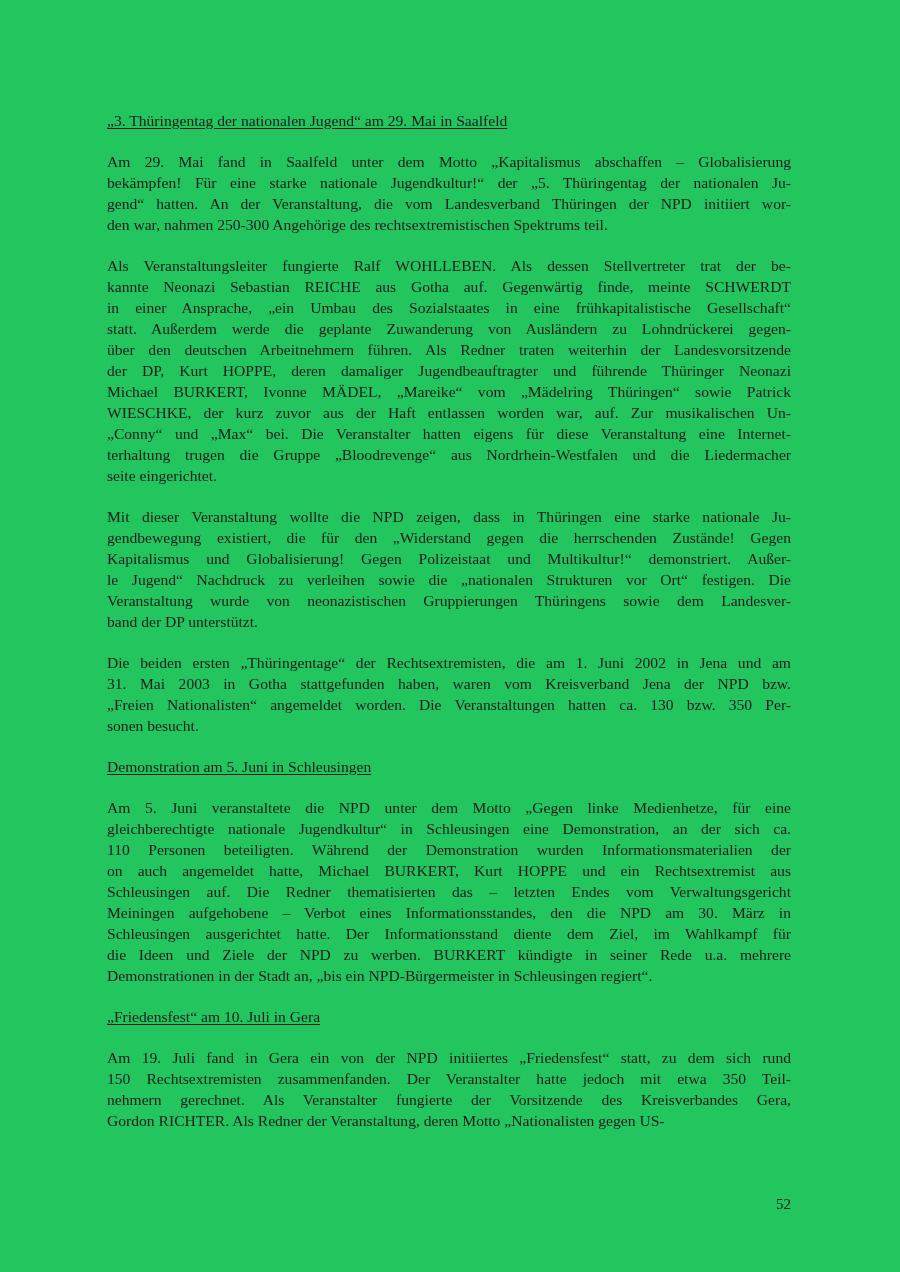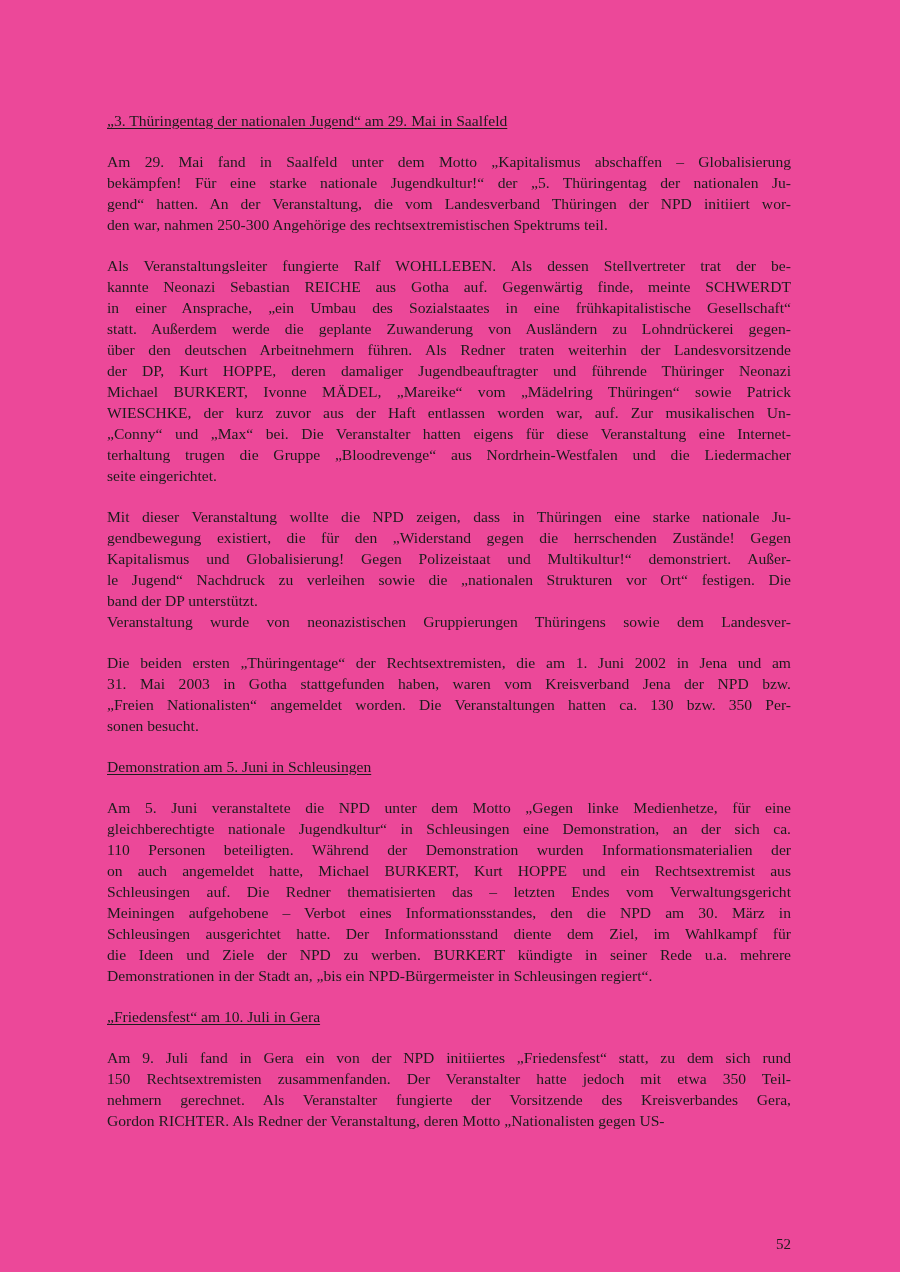--- a/index.html
+++ b/index.html
@@ -4,21 +4,21 @@
 <style>
   html, body { margin: 0; padding: 0; }
   body {
     width: 900px; height: 1272px;
     background: #ffffff;
     font-family: "Liberation Serif", "DejaVu Serif", serif;
   }
   .page {
     position: relative;
     width: 900px; height: 1272px;
-    background: #ec4899;
+    background: #22c55e;
     color: #1c1c1c;
     overflow: hidden;
   }
   .content {
     position: absolute;
     left: 107px; top: 110px;
     width: 684px;
     font-size: 15.6px;
     line-height: 21px;
   }
@@ -36,21 +36,20 @@
   .line.last {
     text-align-last: left;
   }
   .page-number {
     position: absolute;
     top: 1194px;
     right: 109px;
     font-size: 15px;
     line-height: 21px;
     color: #1c1c1c;
-    margin-top: 40px;
   }
 </style>
 </head>
 <body>
 
 <div class="page">
   <div class="content" id="content">
       <div class="block heading">„3. Thüringentag der nationalen Jugend“ am 29. Mai in Saalfeld</div>
       <div class="block paragraph">
         <div class="line">Am 29. Mai fand in Saalfeld unter dem Motto „Kapitalismus abschaffen – Globalisierung</div>
@@ -69,22 +68,22 @@
         <div class="line">WIESCHKE, der kurz zuvor aus der Haft entlassen worden war, auf. Zur musikalischen Un-</div>
         <div class="line">„Conny“ und „Max“ bei. Die Veranstalter hatten eigens für diese Veranstaltung eine Internet-</div>
         <div class="line">terhaltung trugen die Gruppe „Bloodrevenge“ aus Nordrhein-Westfalen und die Liedermacher</div>
         <div class="line last">seite eingerichtet.</div>
       </div>
       <div class="block paragraph">
         <div class="line">Mit dieser Veranstaltung wollte die NPD zeigen, dass in Thüringen eine starke nationale Ju-</div>
         <div class="line">gendbewegung existiert, die für den „Widerstand gegen die herrschenden Zustände! Gegen</div>
         <div class="line">Kapitalismus und Globalisierung! Gegen Polizeistaat und Multikultur!“ demonstriert. Außer-</div>
         <div class="line">le Jugend“ Nachdruck zu verleihen sowie die „nationalen Strukturen vor Ort“ festigen. Die</div>
+        <div class="line">Veranstaltung wurde von neonazistischen Gruppierungen Thüringens sowie dem Landesver-</div>
         <div class="line last">band der DP unterstützt.</div>
-        <div class="line">Veranstaltung wurde von neonazistischen Gruppierungen Thüringens sowie dem Landesver-</div>
       </div>
       <div class="block paragraph">
         <div class="line">Die beiden ersten „Thüringentage“ der Rechtsextremisten, die am 1. Juni 2002 in Jena und am</div>
         <div class="line">31. Mai 2003 in Gotha stattgefunden haben, waren vom Kreisverband Jena der NPD bzw.</div>
         <div class="line">„Freien Nationalisten“ angemeldet worden. Die Veranstaltungen hatten ca. 130 bzw. 350 Per-</div>
         <div class="line last">sonen besucht.</div>
       </div>
       <div class="block heading">Demonstration am 5. Juni in Schleusingen</div>
       <div class="block paragraph">
         <div class="line">Am 5. Juni veranstaltete die NPD unter dem Motto „Gegen linke Medienhetze, für eine</div>
@@ -92,20 +91,20 @@
         <div class="line">110 Personen beteiligten. Während der Demonstration wurden Informationsmaterialien der</div>
         <div class="line">on auch angemeldet hatte, Michael BURKERT, Kurt HOPPE und ein Rechtsextremist aus</div>
         <div class="line">Schleusingen auf. Die Redner thematisierten das – letzten Endes vom Verwaltungsgericht</div>
         <div class="line">Meiningen aufgehobene – Verbot eines Informationsstandes, den die NPD am 30. März in</div>
         <div class="line">Schleusingen ausgerichtet hatte. Der Informationsstand diente dem Ziel, im Wahlkampf für</div>
         <div class="line">die Ideen und Ziele der NPD zu werben. BURKERT kündigte in seiner Rede u.a. mehrere</div>
         <div class="line last">Demonstrationen in der Stadt an, „bis ein NPD-Bürgermeister in Schleusingen regiert“.</div>
       </div>
       <div class="block heading">„Friedensfest“ am 10. Juli in Gera</div>
       <div class="block paragraph">
-        <div class="line">Am 9. Juli fand in Gera ein von der NPD initiiertes „Friedensfest“ statt, zu dem sich rund</div>
+        <div class="line">Am 19. Juli fand in Gera ein von der NPD initiiertes „Friedensfest“ statt, zu dem sich rund</div>
         <div class="line">150 Rechtsextremisten zusammenfanden. Der Veranstalter hatte jedoch mit etwa 350 Teil-</div>
         <div class="line">nehmern gerechnet. Als Veranstalter fungierte der Vorsitzende des Kreisverbandes Gera,</div>
         <div class="line last">Gordon RICHTER. Als Redner der Veranstaltung, deren Motto „Nationalisten gegen US-</div>
       </div>
     </div>
   <div class="page-number">52</div>
 </div>
 
 </body></html>

